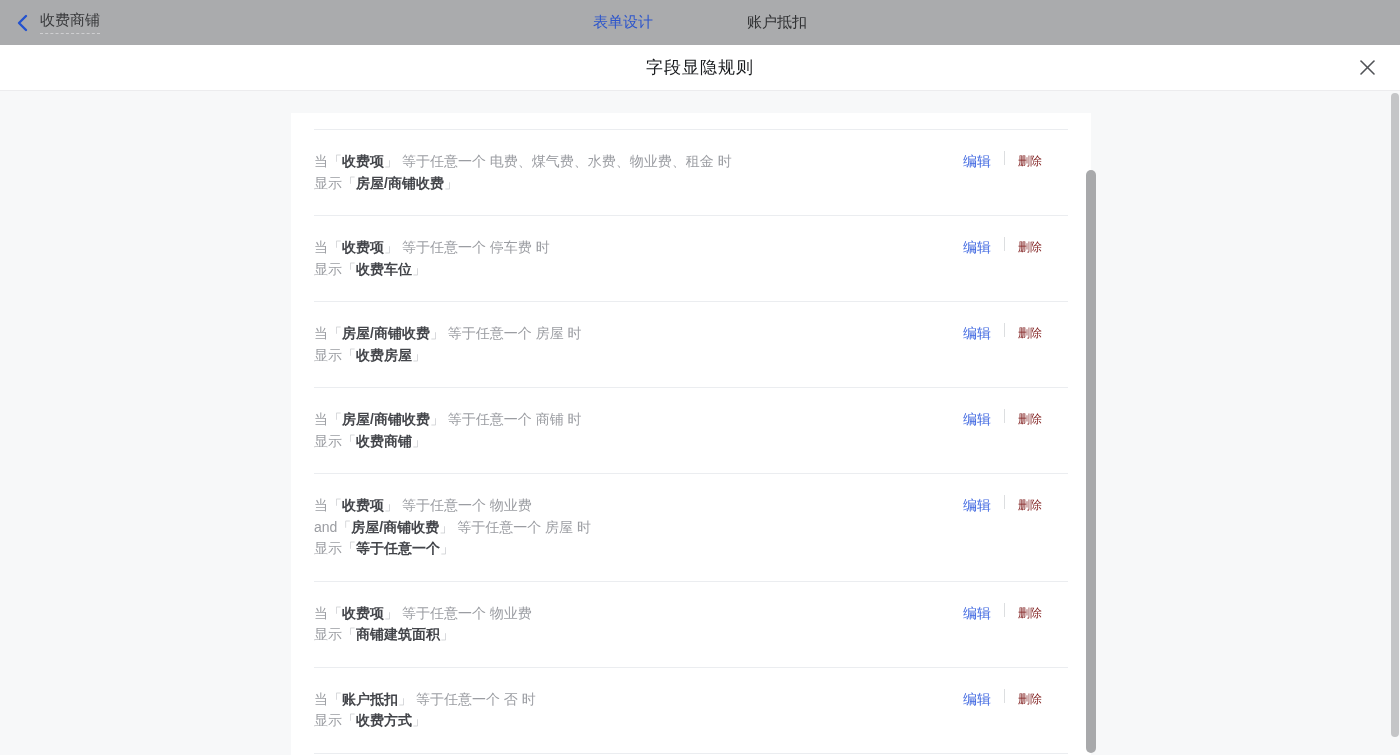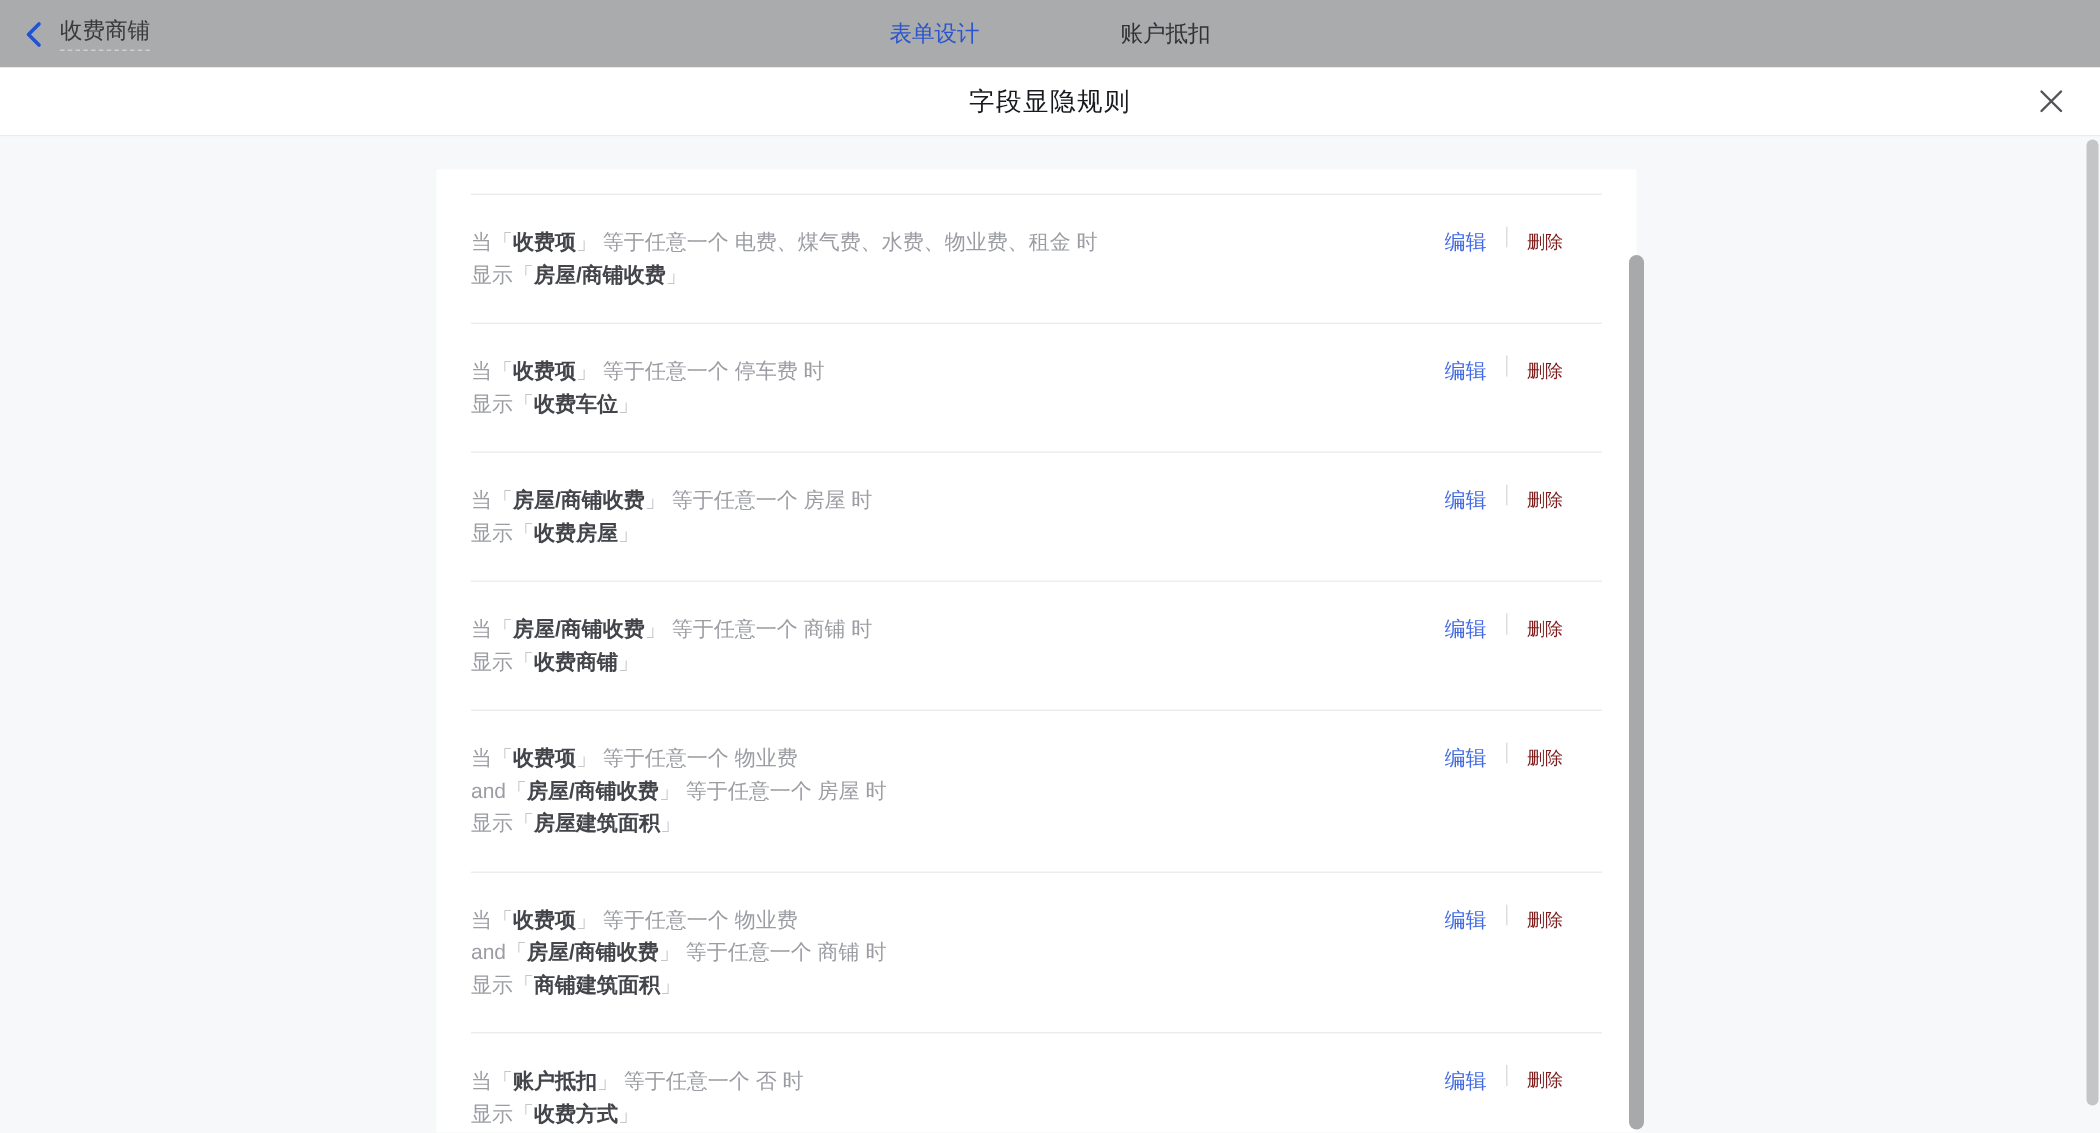--- a/index.html
+++ b/index.html
@@ -150,30 +150,29 @@
           <div class="rule-line"><span class="t-plain">显示</span><span class="t-bracket">「</span><span class="t-field">收费商铺</span><span class="t-bracket">」</span></div>
           <div class="rule-actions">
             <span class="link-edit">编辑</span>
             <span class="link-sep"></span>
             <span class="link-delete">删除</span>
           </div>
         </div>
         <div class="rule-row">
           <div class="rule-line"><span class="t-plain">当</span><span class="t-bracket">「</span><span class="t-field">收费项</span><span class="t-bracket">」</span><span class="t-plain"> 等于任意一个 物业费</span></div>
           <div class="rule-line"><span class="t-plain">and</span><span class="t-bracket">「</span><span class="t-field">房屋/商铺收费</span><span class="t-bracket">」</span><span class="t-plain"> 等于任意一个 房屋 时</span></div>
-          <div class="rule-line"><span class="t-plain">显示</span><span class="t-bracket">「</span><span class="t-field">房屋建筑面积</span><span class="t-bracket">」</span></div>
+          <div class="rule-line"><span class="t-plain">显示</span><span class="t-bracket">「</span><span class="t-field">等于任意一个</span><span class="t-bracket">」</span></div>
           <div class="rule-actions">
             <span class="link-edit">编辑</span>
             <span class="link-sep"></span>
             <span class="link-delete">删除</span>
           </div>
         </div>
         <div class="rule-row">
           <div class="rule-line"><span class="t-plain">当</span><span class="t-bracket">「</span><span class="t-field">收费项</span><span class="t-bracket">」</span><span class="t-plain"> 等于任意一个 物业费</span></div>
-          <div class="rule-line"><span class="t-plain">and</span><span class="t-bracket">「</span><span class="t-field">房屋/商铺收费</span><span class="t-bracket">」</span><span class="t-plain"> 等于任意一个 商铺 时</span></div>
           <div class="rule-line"><span class="t-plain">显示</span><span class="t-bracket">「</span><span class="t-field">商铺建筑面积</span><span class="t-bracket">」</span></div>
           <div class="rule-actions">
             <span class="link-edit">编辑</span>
             <span class="link-sep"></span>
             <span class="link-delete">删除</span>
           </div>
         </div>
         <div class="rule-row">
           <div class="rule-line"><span class="t-plain">当</span><span class="t-bracket">「</span><span class="t-field">账户抵扣</span><span class="t-bracket">」</span><span class="t-plain"> 等于任意一个 否 时</span></div>
           <div class="rule-line"><span class="t-plain">显示</span><span class="t-bracket">「</span><span class="t-field">收费方式</span><span class="t-bracket">」</span></div>

